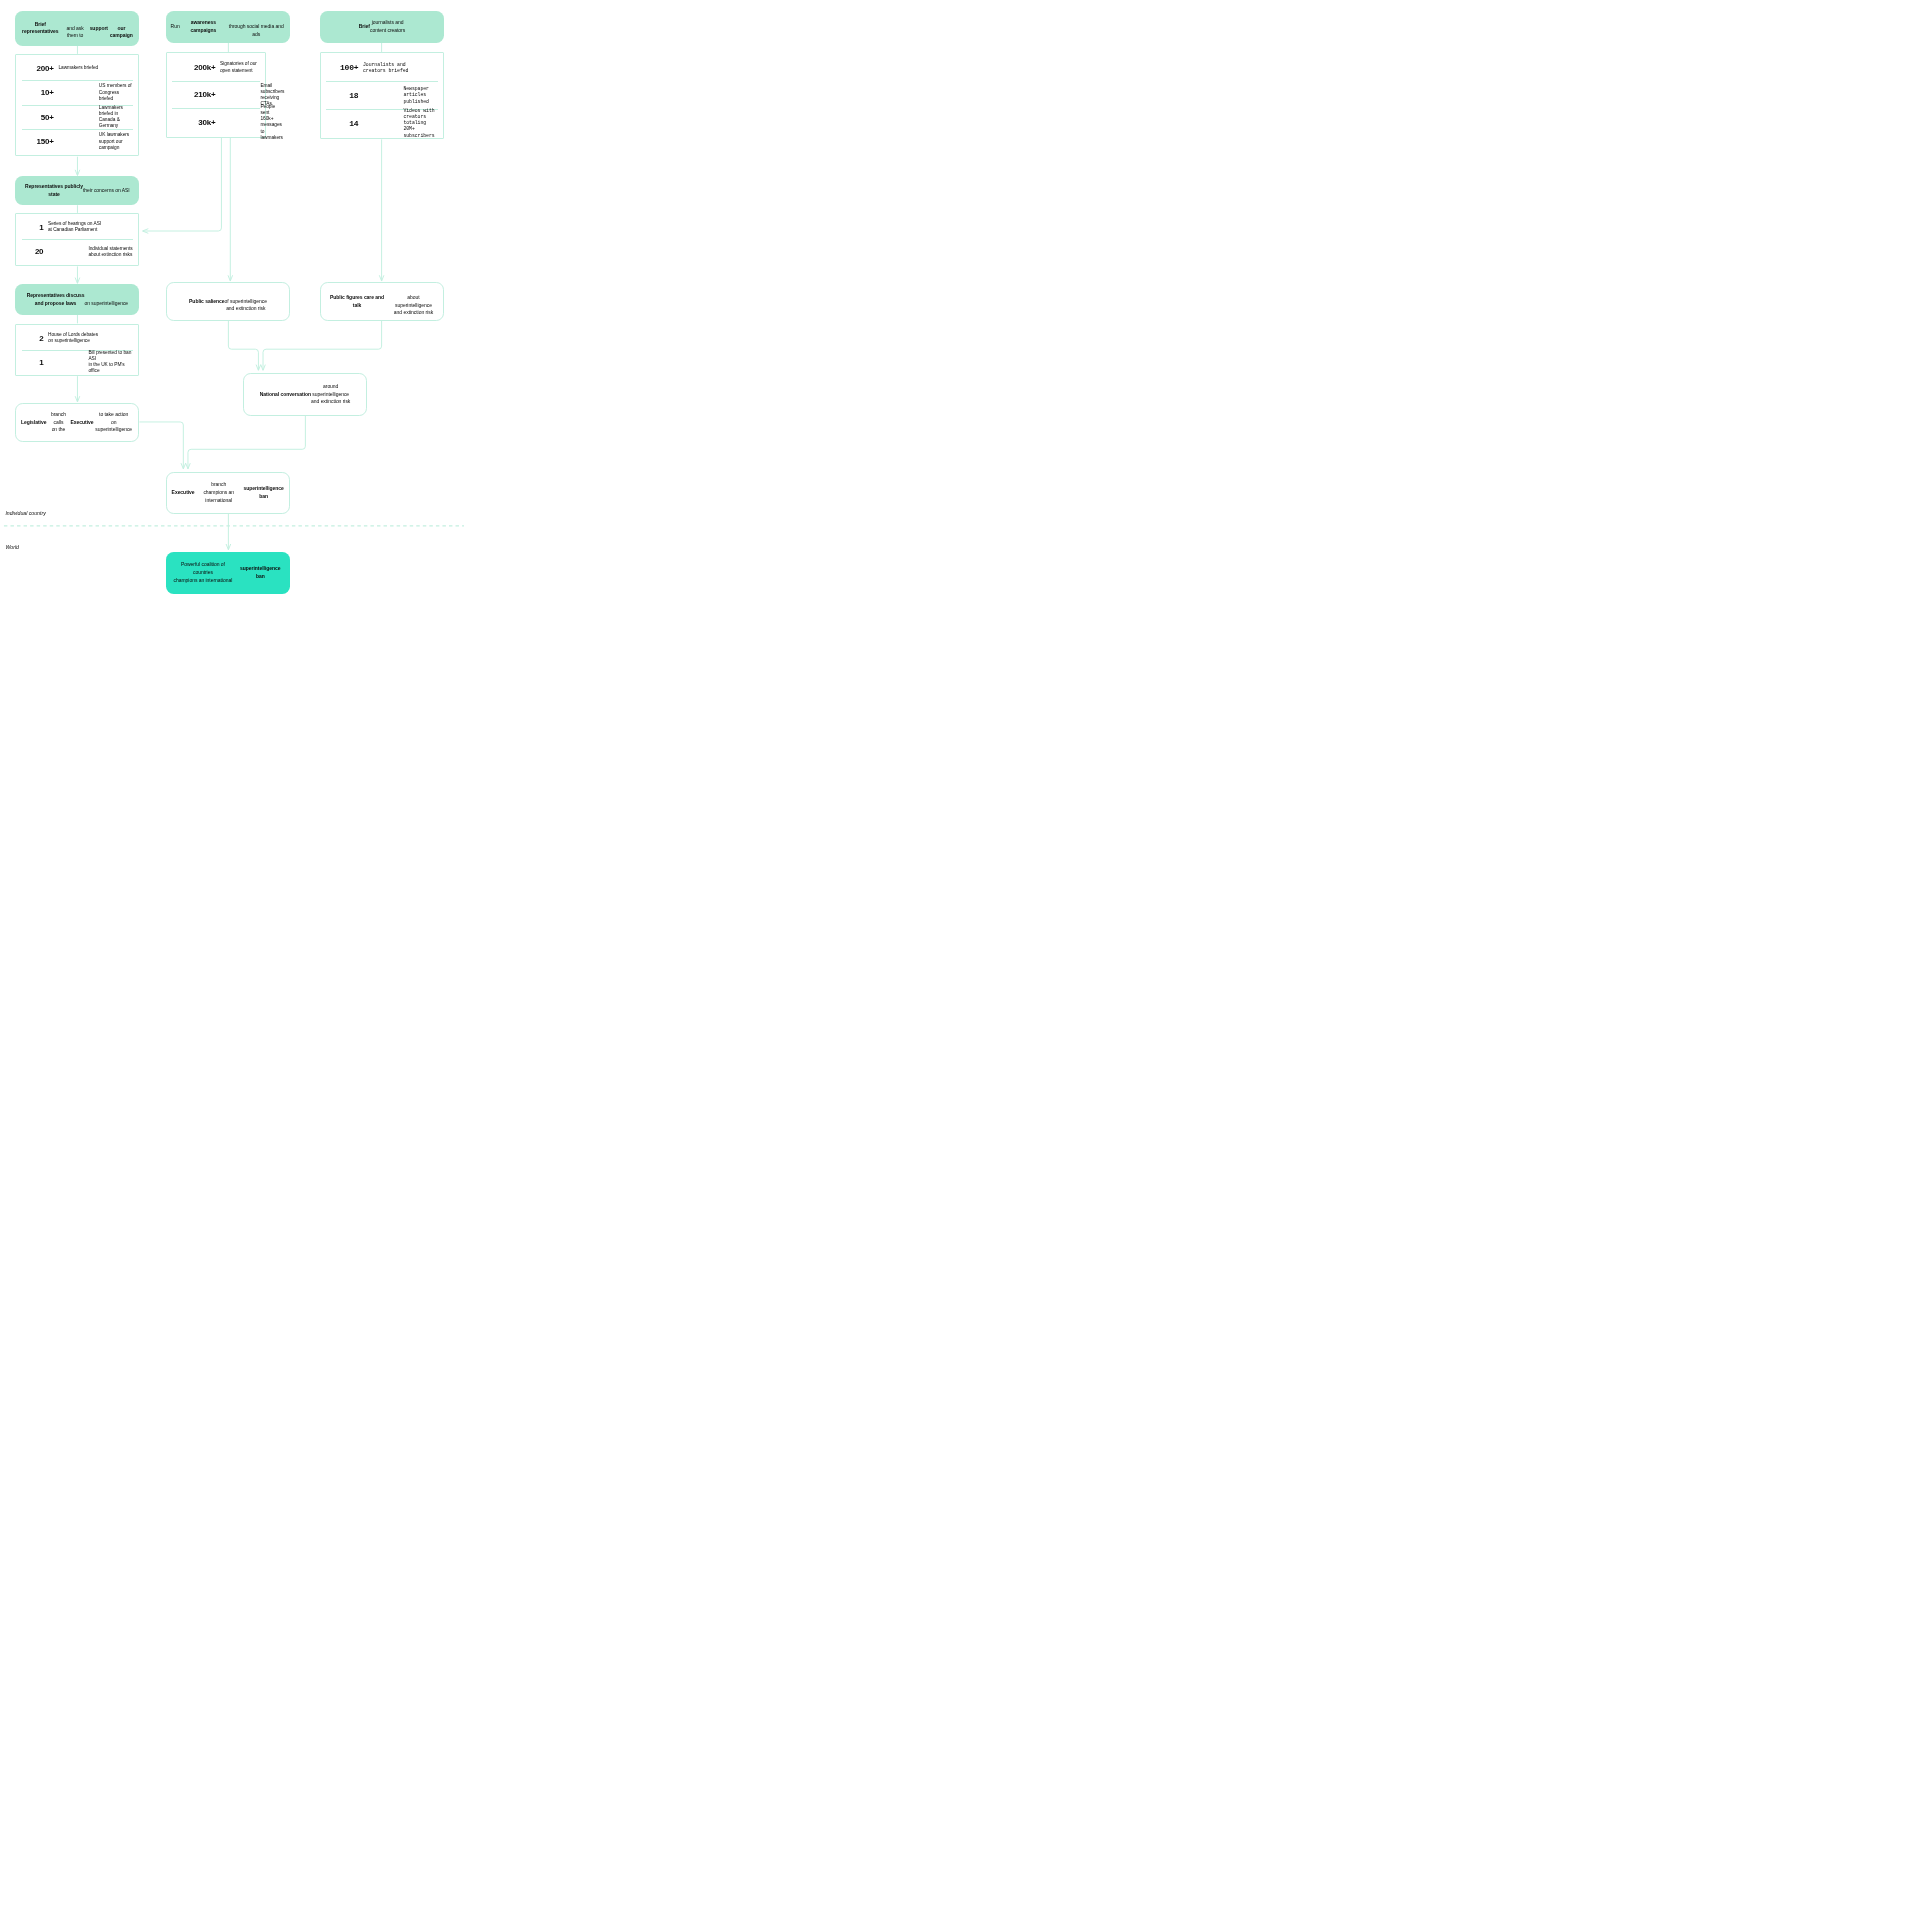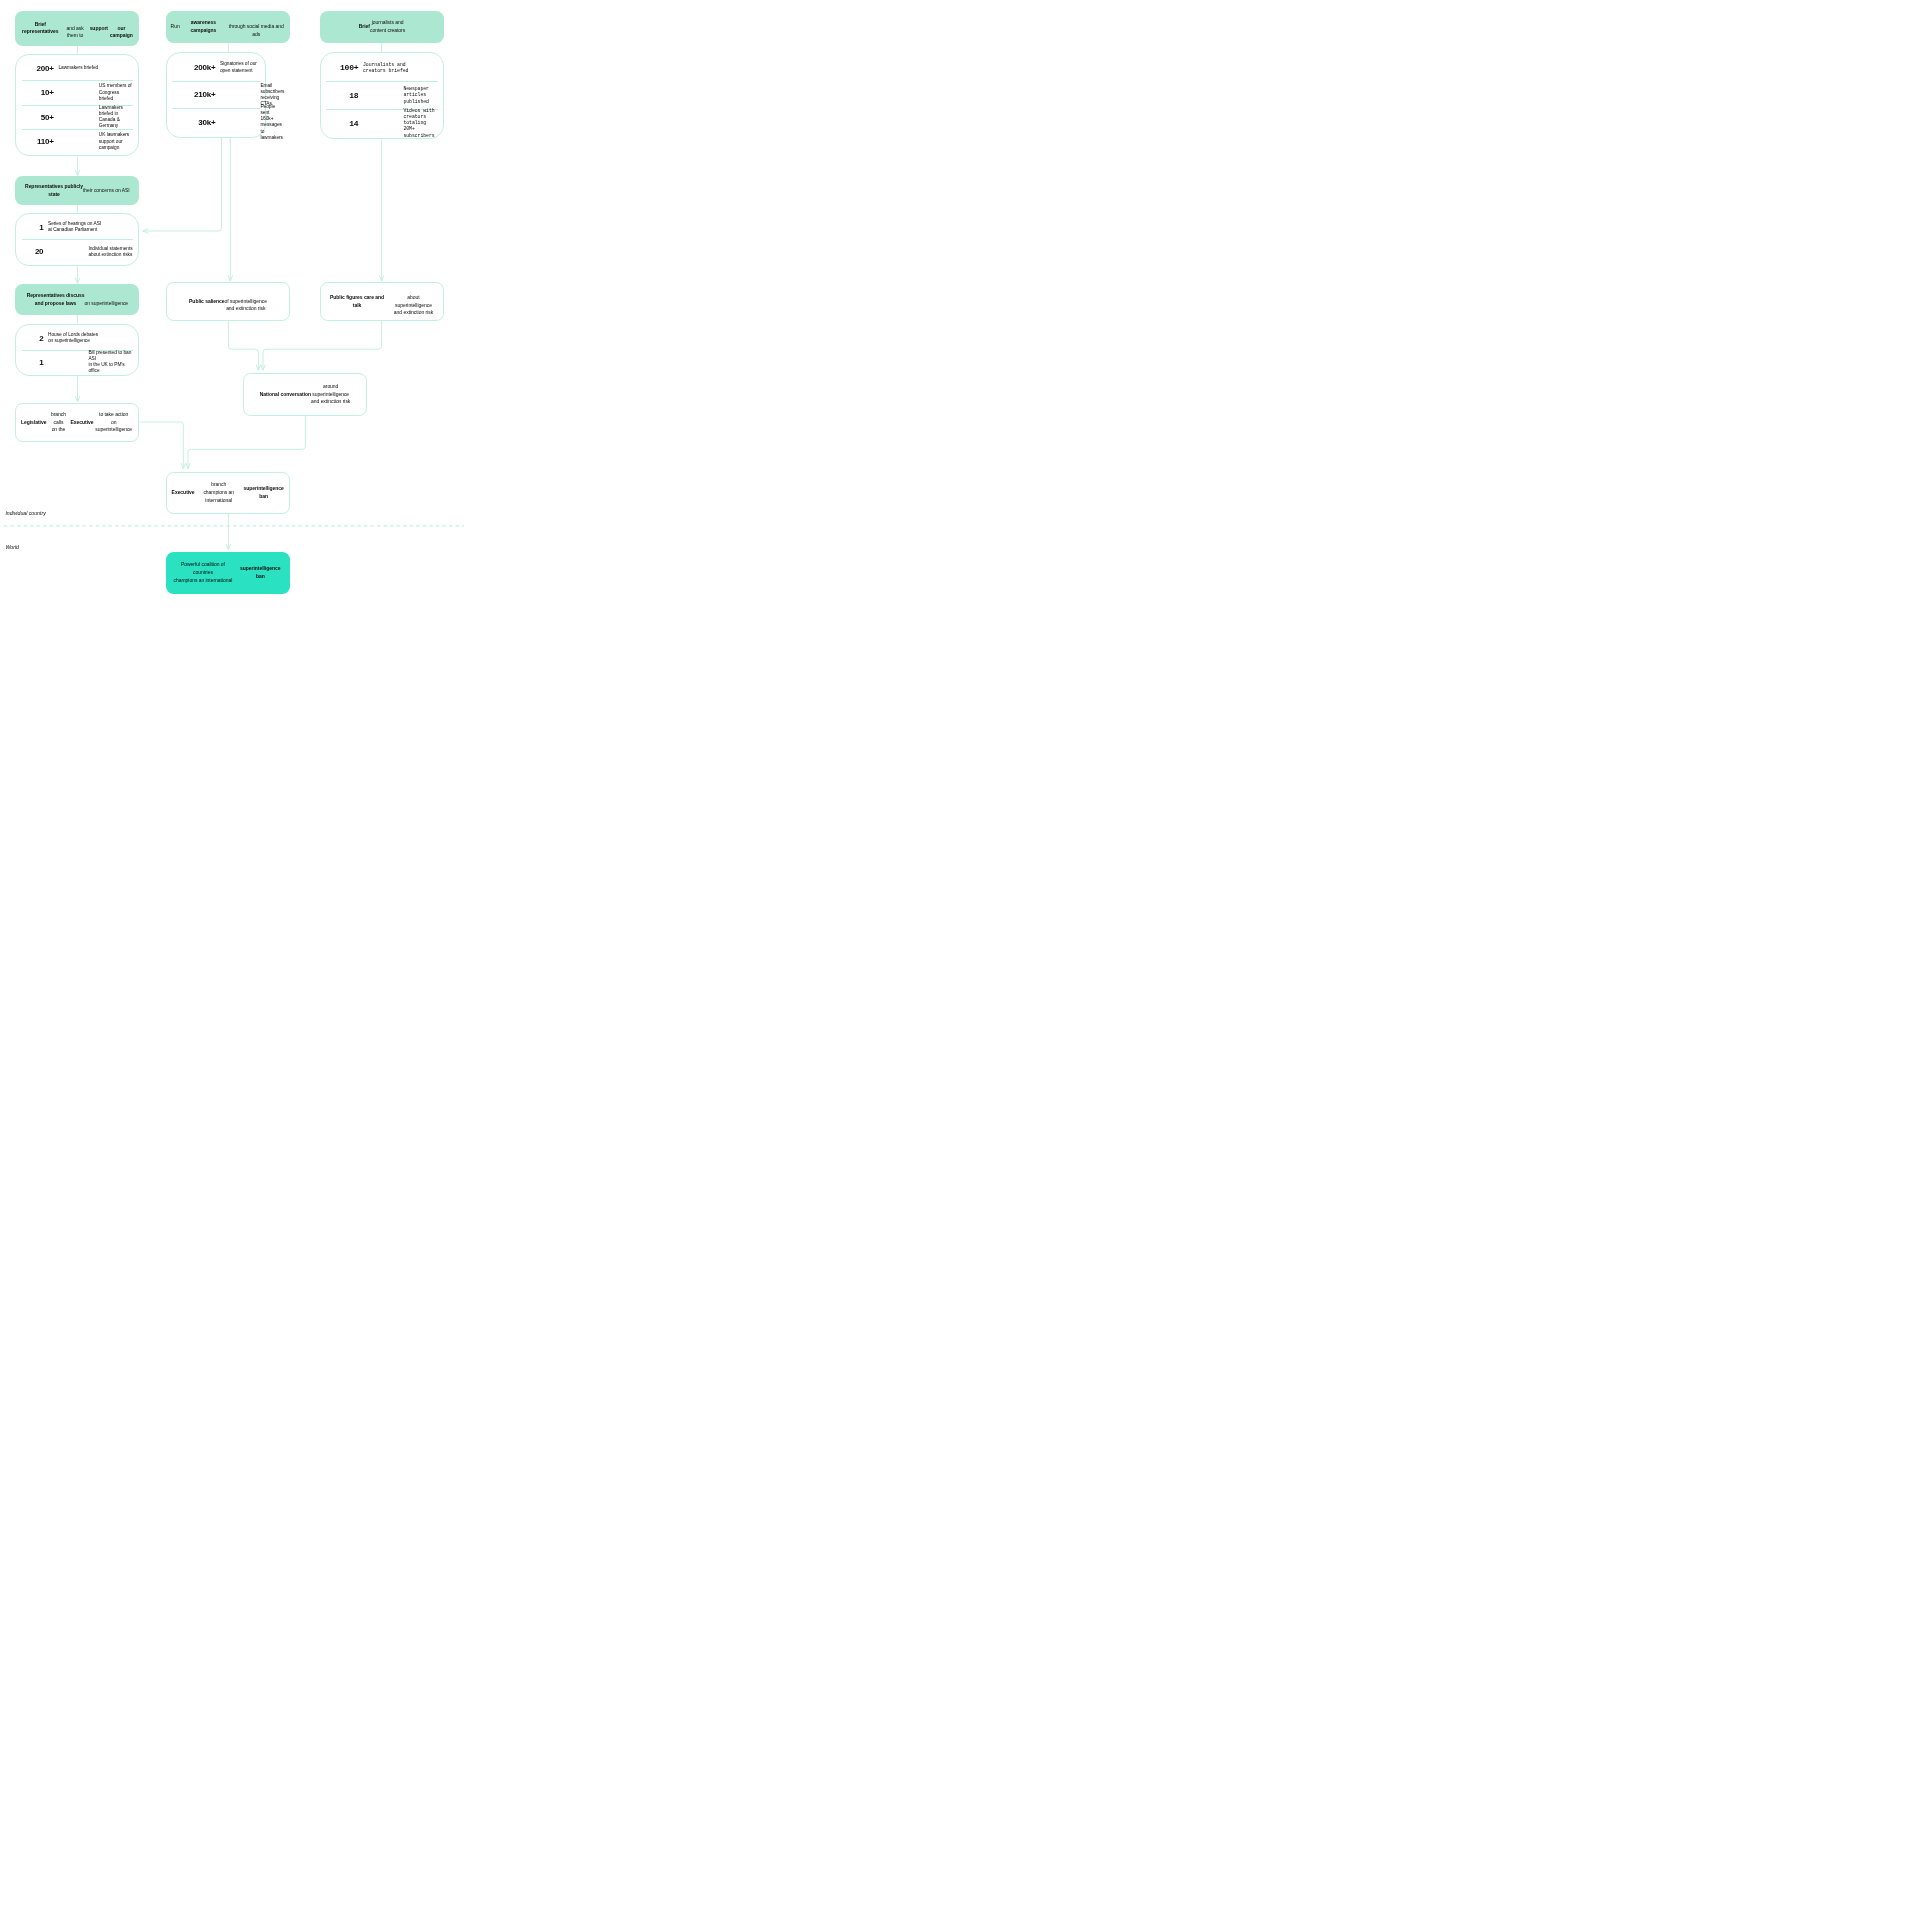--- a/index.html
+++ b/index.html
@@ -26,21 +26,21 @@
     white-space:pre-line;padding:3.1px 4.6px;letter-spacing:-0.04px;
   }
   .final{
     background:var(--teal);border-radius:7.7px;
     display:flex;align-items:center;justify-content:center;
     text-align:center;font-size:5px;line-height:1.55;
     white-space:pre-line;padding:3.1px 4.6px;letter-spacing:-0.04px;
   }
   .b{font-weight:700;}
   .stat-card{
-    background:#fff;border:1px solid var(--line);border-radius:14px;
+    background:#fff;border:1px solid var(--line);border-radius:1px;
     display:flex;flex-direction:column;padding:1.5px 5.4px;
   }
   .stat-row{flex:1;display:flex;align-items:center;gap:4.6px;min-height:0;}
   .stat-row + .stat-row{border-top:1px solid var(--line);gap:45px;}
   .num{font-weight:700;font-size:8px;letter-spacing:-0.2px;text-align:right;flex:none;}
   .lbl{font-size:4.8px;line-height:1.3;white-space:pre-line;letter-spacing:-0.04px;text-align:left;}
   .w84 .num{width:32px;}
   .w56 .num{width:21.6px;}
   .w112 .num{width:43px;}
   .region-label{position:absolute;font-style:italic;font-size:5.2px;letter-spacing:0;}
@@ -94,21 +94,21 @@
       <div class="num">10+</div>
       <div class="lbl">US members of
 Congress briefed</div>
     </div>
     <div class="stat-row">
       <div class="num">50+</div>
       <div class="lbl">Lawmakers briefed in
 Canada &amp; Germany</div>
     </div>
     <div class="stat-row">
-      <div class="num">110+</div>
+      <div class="num">150+</div>
       <div class="lbl">UK lawmakers
 support our campaign</div>
     </div>
   </div>
 
   <div class="box pill" style="left:15.4px;top:176px;width:124px;height:29px;"><span class="b">Representatives publicly
 state</span><span> their concerns on ASI</span></div>
 
   <div class="box stat-card w56" style="left:15.4px;top:213px;width:124px;height:53px;">
     <div class="stat-row">

